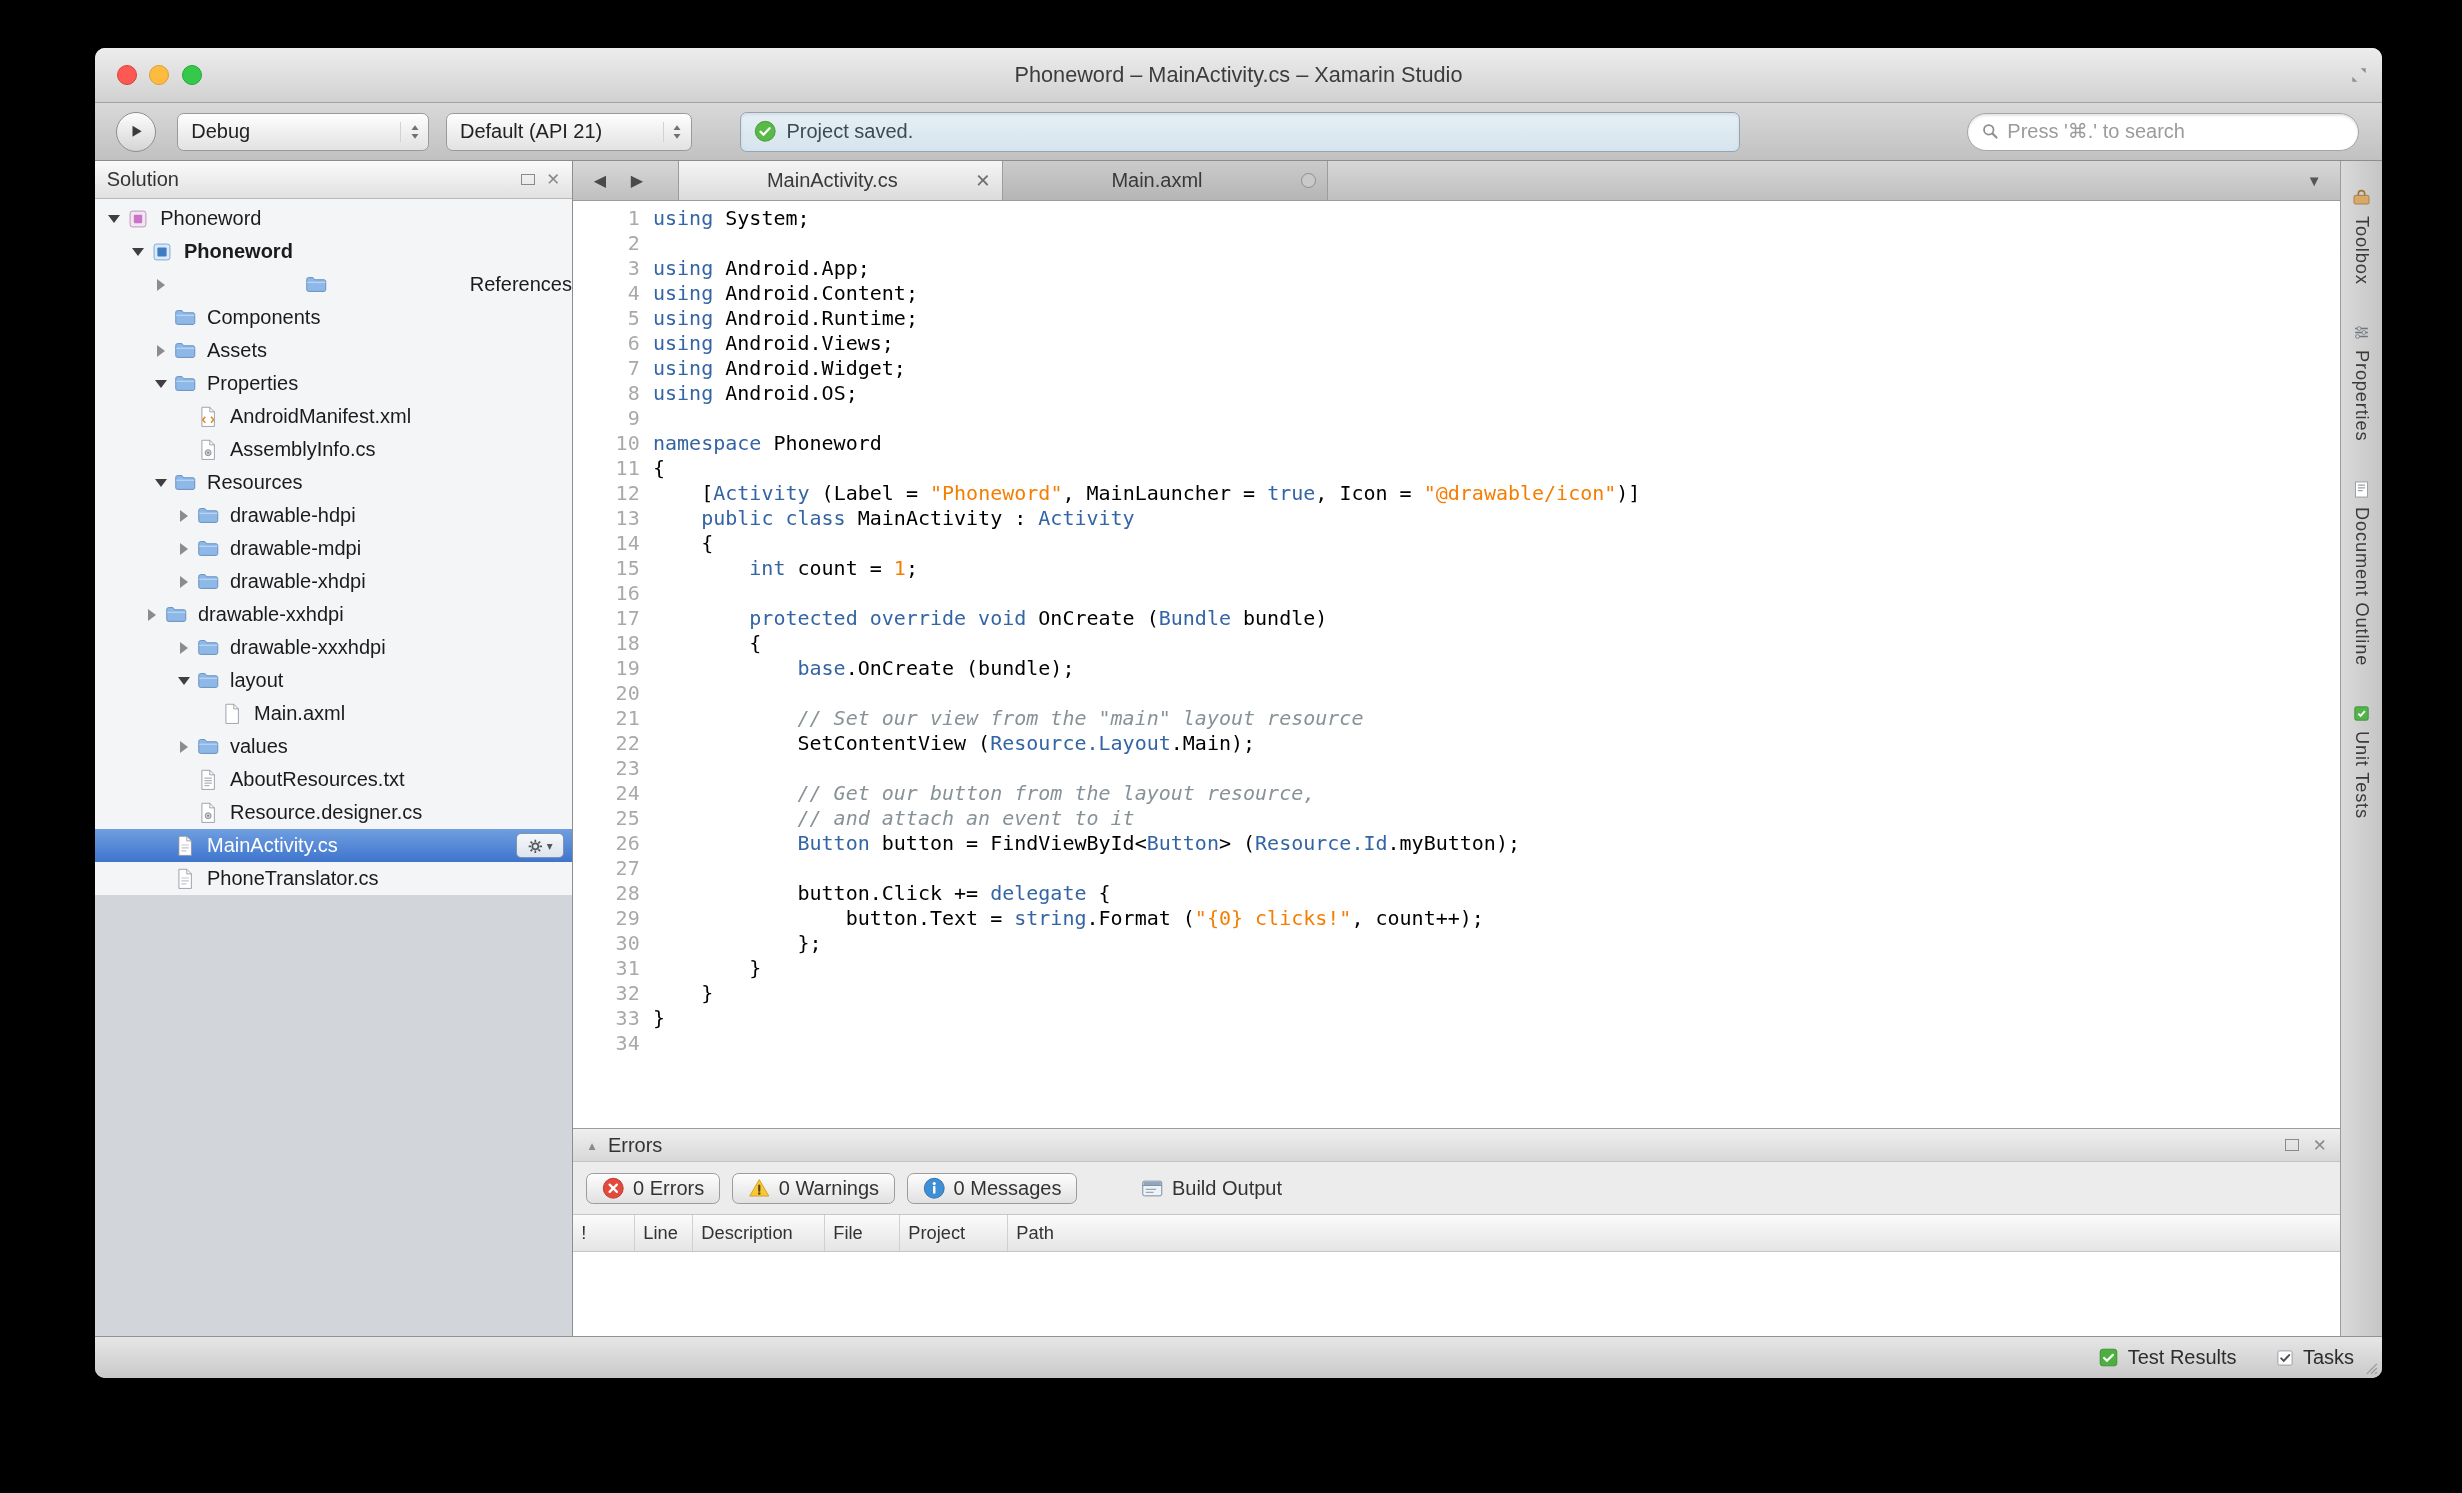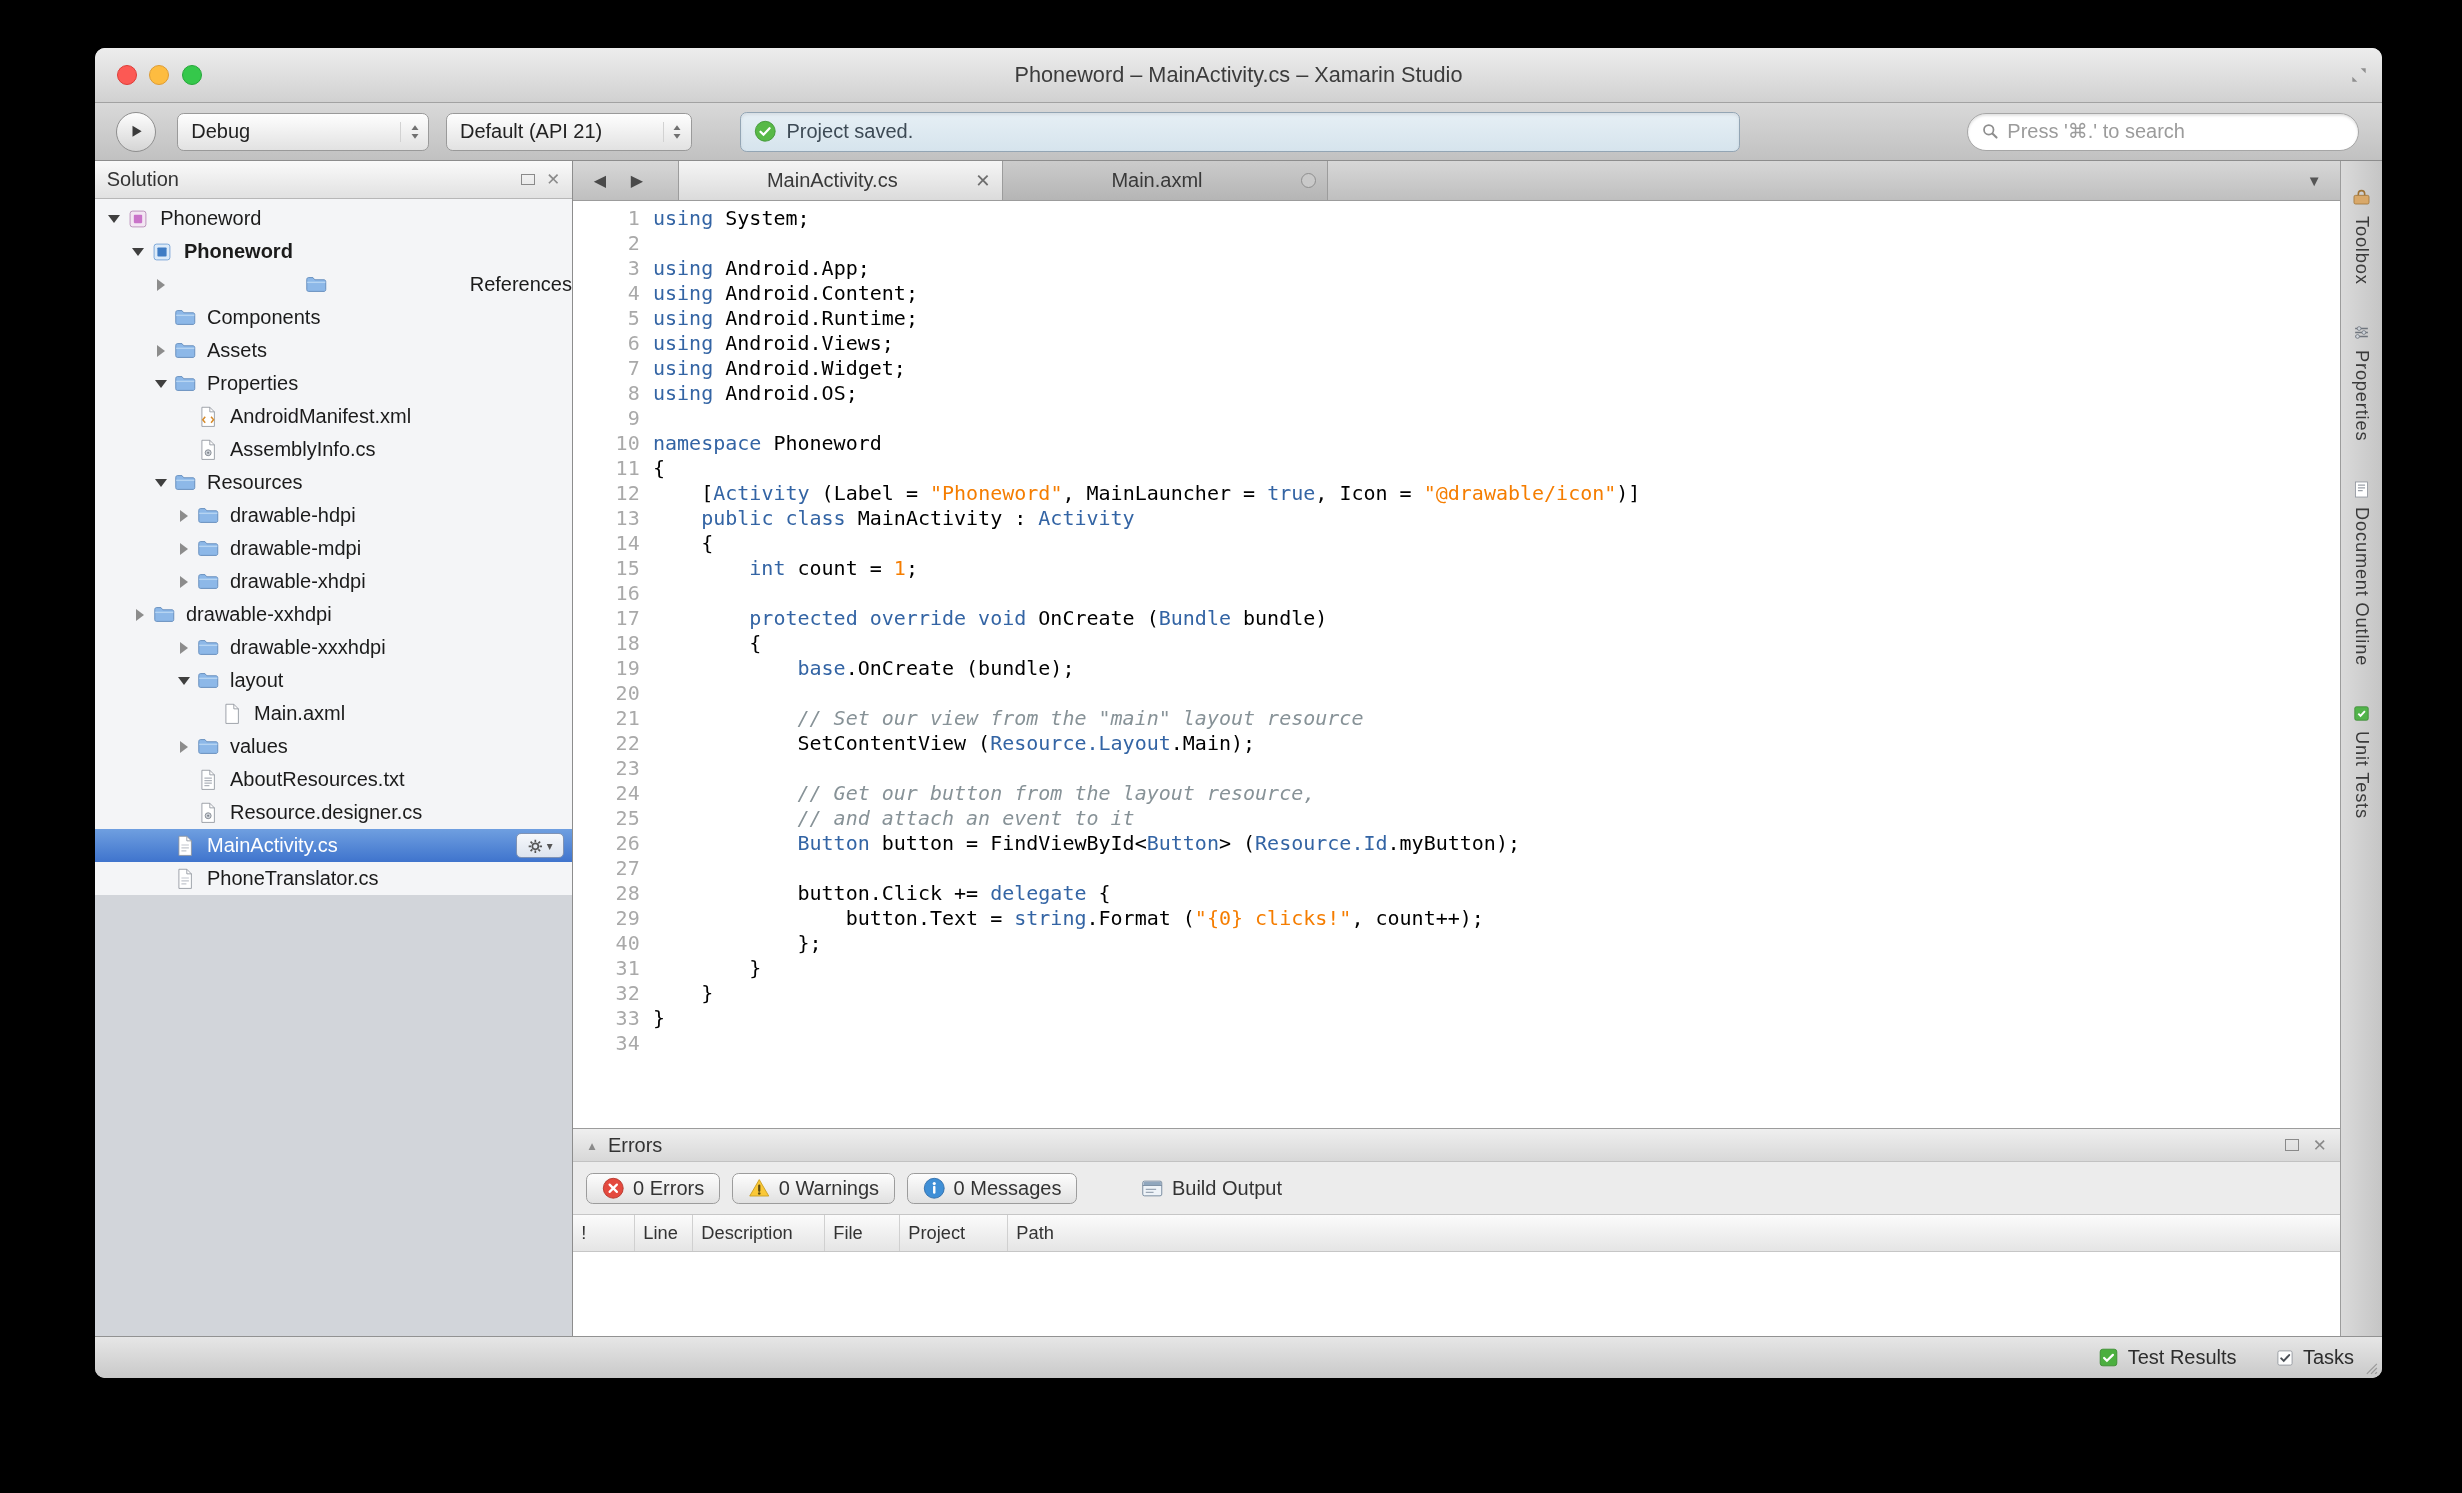--- a/index.html
+++ b/index.html
@@ -308,21 +308,21 @@
           <div class="tree-row" style="padding-left: 78px;">
             <span class="disclosure right"></span>
             <span class="icon tree-ic">
               <svg width="22.5" height="19" viewBox="0 0 26 22">
                 <path d="M2 5c0-1.1.9-2 2-2h5.2l2.1 2.5H22c1.1 0 2 .9 2 2V17c0 1.1-.9 2-2 2H4c-1.1 0-2-.9-2-2z" fill="#8db8e8" stroke="#5e88b8"></path>
                 <path d="M2.5 8.5h21" stroke="#b6d4f2" stroke-width="1.6"></path>
               </svg>
             </span>
             <span class="tree-label">drawable-xhdpi</span>
           </div>
-          <div class="tree-row" style="padding-left: 34px;">
+          <div class="tree-row" style="padding-left: 46px;">
             <span class="disclosure right"></span>
             <span class="icon tree-ic">
               <svg width="22.5" height="19" viewBox="0 0 26 22">
                 <path d="M2 5c0-1.1.9-2 2-2h5.2l2.1 2.5H22c1.1 0 2 .9 2 2V17c0 1.1-.9 2-2 2H4c-1.1 0-2-.9-2-2z" fill="#8db8e8" stroke="#5e88b8"></path>
                 <path d="M2.5 8.5h21" stroke="#b6d4f2" stroke-width="1.6"></path>
               </svg>
             </span>
             <span class="tree-label">drawable-xxhdpi</span>
           </div>
           <div class="tree-row" style="padding-left: 78px;">
@@ -548,21 +548,21 @@
           </div>
           <div class="code-line">
             <span class="gutter">28</span>
             <span class="code-text"><span class="sg-p">            button.Click += </span><span class="sg-k">delegate</span><span class="sg-p"> {</span></span>
           </div>
           <div class="code-line">
             <span class="gutter">29</span>
             <span class="code-text"><span class="sg-p">                button.Text = </span><span class="sg-k">string</span><span class="sg-p">.Format (</span><span class="sg-s">"{0} clicks!"</span><span class="sg-p">, count++);</span></span>
           </div>
           <div class="code-line">
-            <span class="gutter">40</span>
+            <span class="gutter">30</span>
             <span class="code-text"><span class="sg-p">            };</span></span>
           </div>
           <div class="code-line">
             <span class="gutter">31</span>
             <span class="code-text"><span class="sg-p">        }</span></span>
           </div>
           <div class="code-line">
             <span class="gutter">32</span>
             <span class="code-text"><span class="sg-p">    }</span></span>
           </div>

